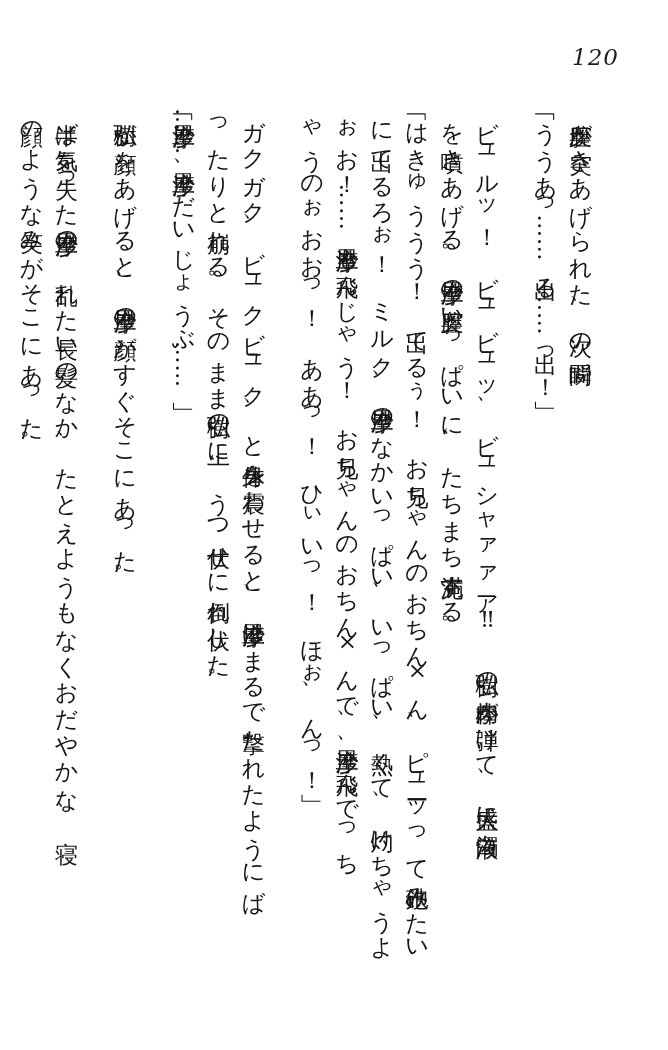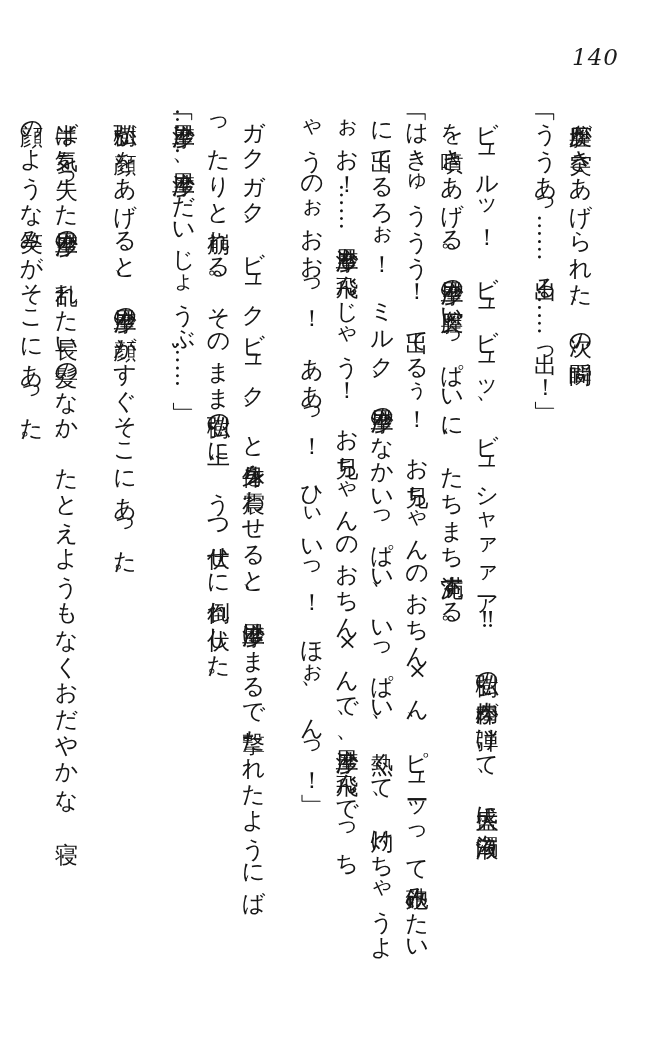--- a/index.html
+++ b/index.html
@@ -45,21 +45,21 @@
     letter-spacing: 0.5px;
   }
   .text-line.indent {
     padding-block-start: 23.5px;
   }
 </style>
 </head>
 <body>
 
 <div class="page">
-  <div class="page-number">140</div>
+  <div class="page-number">120</div>
 
   <div class="text-block" id="text-block">
       <div class="text-line">膣奥が突きあげられた、次の瞬間、</div>
       <div class="text-line">「ううあっ……出る……出っ！」</div>
       <div class="text-line indent">ビュルッ！　ビュビュッ、ビュシャァァア‼　弘樹の肉棒が弾けて、盛大に白濁液</div>
       <div class="text-line">を噴きあげる。摩里沙の膣奥いっぱいに、たちまち充満する。</div>
       <div class="text-line">「はきゅううう！　出てるぅ！　お兄ちゃんのおちん×ん、ピューッって鉄砲みたい</div>
       <div class="text-line">に出てるろぉ！　ミルク、摩里沙のなかいっぱい、いっぱい、熱くて、灼けちゃうよ</div>
       <div class="text-line">ぉお！……摩里沙も飛んじゃう！　お兄ちゃんのおちん×んで、摩里沙、飛んでっち</div>
       <div class="text-line">ゃうのぉおおっ！　ああっ！　ひぃいっ！　ほぉ、んっ！」</div>

